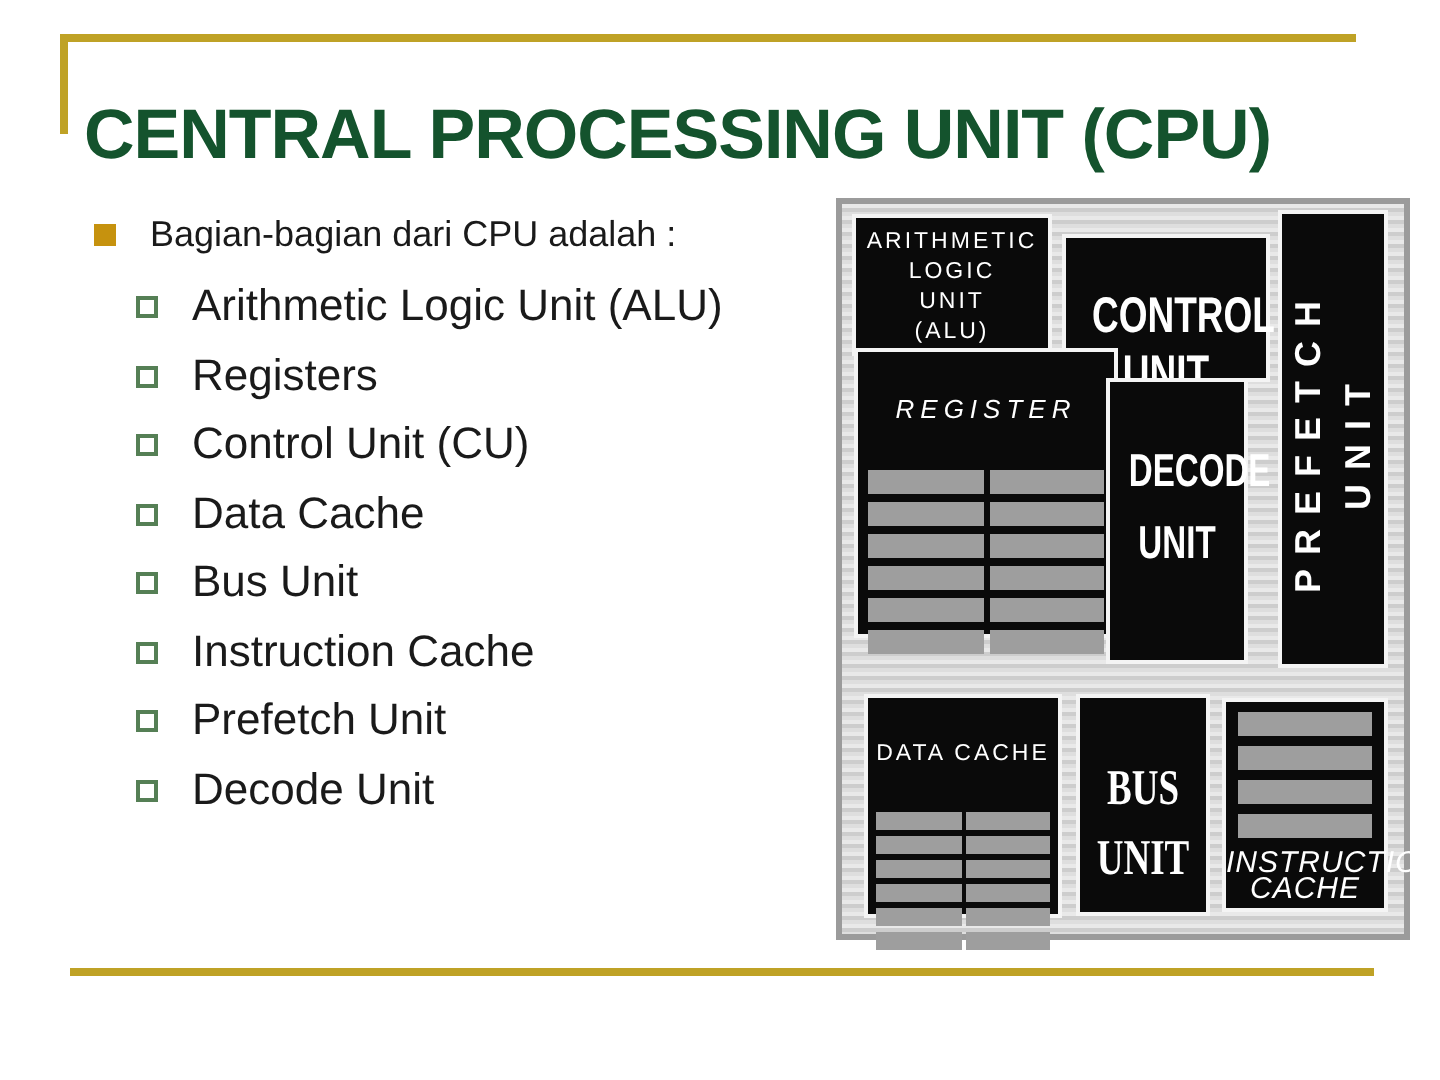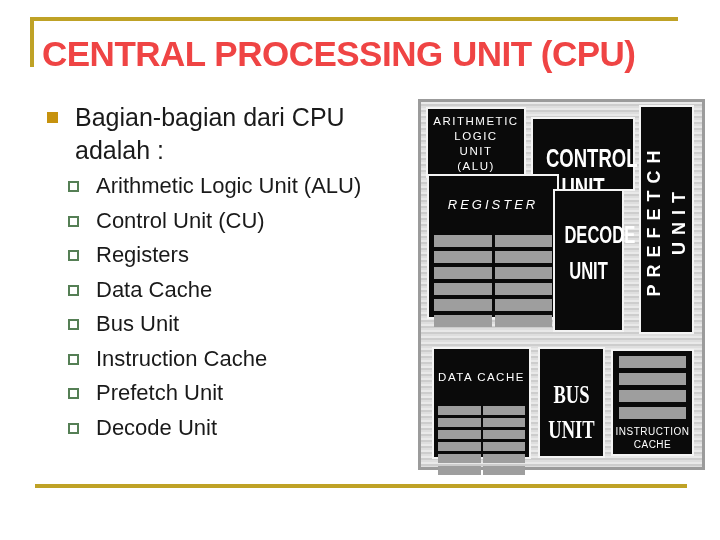--- a/index.html
+++ b/index.html
@@ -6,30 +6,30 @@
   .slide{
     position:relative;width:720px;height:540px;background:#ffffff;
     font-family:"Liberation Sans", sans-serif;overflow:hidden;
   }
   
   .rule-top{position:absolute;left:30px;top:17px;width:648px;height:4px;background:#BFA226;}
   .rule-left{position:absolute;left:30px;top:17px;width:4px;height:50px;background:#BFA226;}
   .rule-bottom{position:absolute;left:35px;top:484px;width:652px;height:4px;background:#BFA226;}
   
   .title{
-    position:absolute;left:42px;top:12px;width:640px;
-    font-size:35px;font-weight:bold;letter-spacing:-0.5px;color:#ef4444;line-height:38px;
+    position:absolute;left:42px;top:26px;width:640px;
+    font-size:35px;font-weight:bold;letter-spacing:-0.5px;color:#14532d;line-height:38px;
   }
   
   .content{position:absolute;left:40px;top:101px;width:370px;color:#1a1a1a;}
   .lead{display:flex;align-items:flex-start;}
   .lead .sq{
     flex:0 0 auto;width:11px;height:11px;background:#C6920E;margin:11px 17px 0 7px;
   }
-  .lead .lead-text{font-size:25px;line-height:33px;width:300px;}
+  .lead .lead-text{font-size:18px;line-height:33px;width:300px;}
   ul.sub{list-style:none;margin:3px 0 0 0;padding:0 0 0 28px;}
   ul.sub li{display:flex;align-items:flex-start;height:34.5px;}
   ul.sub .sq2{
     flex:0 0 auto;width:7px;height:7px;border:2px solid #557F55;background:#fff;
     margin:11px 17px 0 0;
   }
   ul.sub .li-text{font-size:22px;line-height:32px;}
   
   .diagram{
     position:absolute;left:418px;top:99px;width:287px;height:371px;box-sizing:border-box;
@@ -57,21 +57,21 @@
   .blk-decode .tall{display:block;font-size:23px;font-weight:bold;line-height:36px;padding-top:8px;transform:scaleX(.72);transform-origin:50% 0;}
   .blk-datacache{left:11px;top:245px;width:99px;height:112px;}
   .blk-datacache .cap-title{font-size:11.5px;letter-spacing:1.5px;padding-top:2px;}
   .blk-datacache .grid2{gap:3px 2px;padding:3px 4px;}
   .blk-datacache .grid2 .bar{height:9px;}
   .blk-bus{left:117px;top:245px;width:67px;height:111px;font-family:Liberation Serif, serif;}
   .blk-bus .tall{display:block;font-size:25px;font-weight:bold;line-height:35px;padding-top:10px;transform:scaleX(.74);transform-origin:50% 0;}
   .blk-instr{left:190px;top:247px;width:83px;height:107px;display:flex;flex-direction:column;}
   .grid1{display:grid;grid-template-columns:1fr;gap:5px;padding:5px 6px 2px 6px;}
   .grid1 .bar{height:12px;background:#9E9E9E;}
-  .blk-instr .cap-title{font-size:10px;letter-spacing:0.5px;line-height:13px;padding-top:4px;}
+  .blk-instr .cap-title{font-size:15px;letter-spacing:0.5px;line-height:13px;padding-top:4px;font-style:italic;}
 </style>
 </head>
 <body>
 
 <div class="slide">
 
   <div class="rule-top"></div>
   <div class="rule-left"></div>
 
   <h1 class="title">CENTRAL PROCESSING UNIT (CPU)</h1>
@@ -81,25 +81,25 @@
       <span class="sq"></span>
       <span class="lead-text">Bagian-bagian dari CPU adalah :</span>
     </div>
     <ul class="sub">
       <li>
           <span class="sq2"></span>
           <span class="li-text">Arithmetic Logic Unit (ALU)</span>
         </li>
       <li>
           <span class="sq2"></span>
-          <span class="li-text">Control Unit (CU)</span>
+          <span class="li-text">Registers</span>
         </li>
       <li>
           <span class="sq2"></span>
-          <span class="li-text">Registers</span>
+          <span class="li-text">Control Unit (CU)</span>
         </li>
       <li>
           <span class="sq2"></span>
           <span class="li-text">Data Cache</span>
         </li>
       <li>
           <span class="sq2"></span>
           <span class="li-text">Bus Unit</span>
         </li>
       <li>

